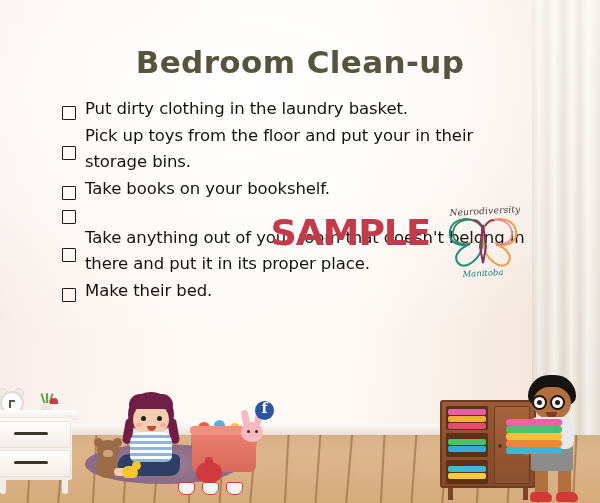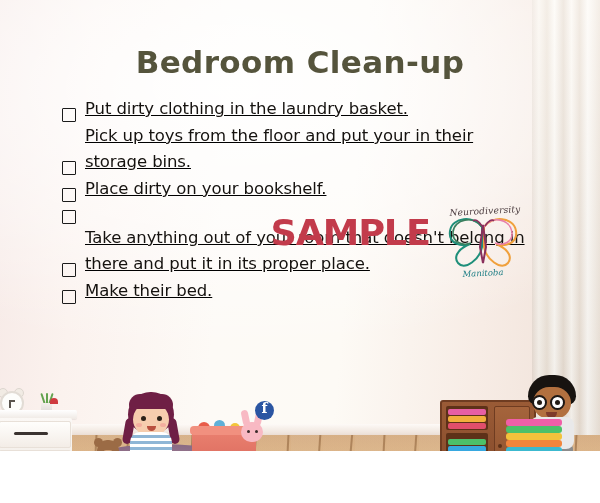--- a/index.html
+++ b/index.html
@@ -2,21 +2,21 @@
 <html><head>
 <meta charset="utf-8">
 <style>
   html,body{margin:0;padding:0;}
   body{
     width:600px;height:503px;overflow:hidden;
     font-family:"Liberation Sans", sans-serif;
     background:#fff;
   }
   #poster{
-    position:relative;width:600px;height:451px;overflow:hidden;
+    position:relative;width:600px;height:503px;overflow:hidden;
     background:
       linear-gradient(100deg,#f7ebe9 0%, #fbf4f1 18%, #fdfaf7 42%, #fdf9f5 60%, #f6ece6 82%, #f0e2da 100%);
   }
   
   .wall{position:absolute;left:0;top:0;width:600px;height:437px;
     background:
       radial-gradient(120% 80% at 38% 20%, rgba(255,255,255,.95) 0%, rgba(255,255,255,.45) 45%, rgba(255,255,255,0) 75%),
       linear-gradient(95deg,#f6e9e6 0%, #fbf2ee 15%, #fdfaf6 38%, #fdfaf5 58%, #f7ece5 80%, #efe0d7 100%);
   }
   .baseboard{position:absolute;left:0;top:424px;width:600px;height:13px;
@@ -47,21 +47,21 @@
   .floor:after{content:"";position:absolute;left:0;top:0;width:600px;height:68px;
     background:linear-gradient(180deg,rgba(120,70,30,.12),rgba(120,70,30,0) 30%);}
 
   
   .title{position:absolute;left:0;top:44px;width:600px;text-align:center;
     font-family:"DejaVu Sans", sans-serif;font-weight:bold;font-size:31px;
     letter-spacing:.4px;color:#55543c;}
 
   
   .list{position:absolute;left:62px;top:96px;width:470px;}
-  .item{display:flex;align-items:flex-end;margin-bottom:1px;text-decoration:underline;}
+  .item{display:flex;align-items:center;margin-bottom:1px;}
   .box{flex:0 0 auto;width:12px;height:12px;border:1.4px solid #1b1b1b;background:transparent;
     margin-top:7px;margin-right:9px;border-radius:1px;}
   .txt{font-family:"DejaVu Sans", sans-serif;font-size:16.5px;line-height:26px;color:#15120f;
     letter-spacing:-.1px;}
 
   
   .sample{position:absolute;left:272px;top:212px;
     font-family:"DejaVu Sans", sans-serif;font-weight:bold;font-size:36px;
     color:#c23b4b;letter-spacing:-1.2px;transform:scaleX(1.02);}
 
@@ -348,21 +348,21 @@
     <div class="item">
       <div class="box"></div>
       <div class="txt">Put dirty clothing in the laundry basket.</div>
     </div>
     <div class="item">
       <div class="box"></div>
       <div class="txt">Pick up toys from the floor and put your in their storage bins.</div>
     </div>
     <div class="item">
       <div class="box"></div>
-      <div class="txt">Place dirty on your bookshelf.</div>
+      <div class="txt">Take books on your bookshelf.</div>
     </div>
     <div class="item">
       <div class="box"></div>
     </div>
     <div class="item">
       <div class="box"></div>
       <div class="txt">Take anything out of your room that doesn't belong in there and put it in its proper place.</div>
     </div>
     <div class="item">
       <div class="box"></div>

